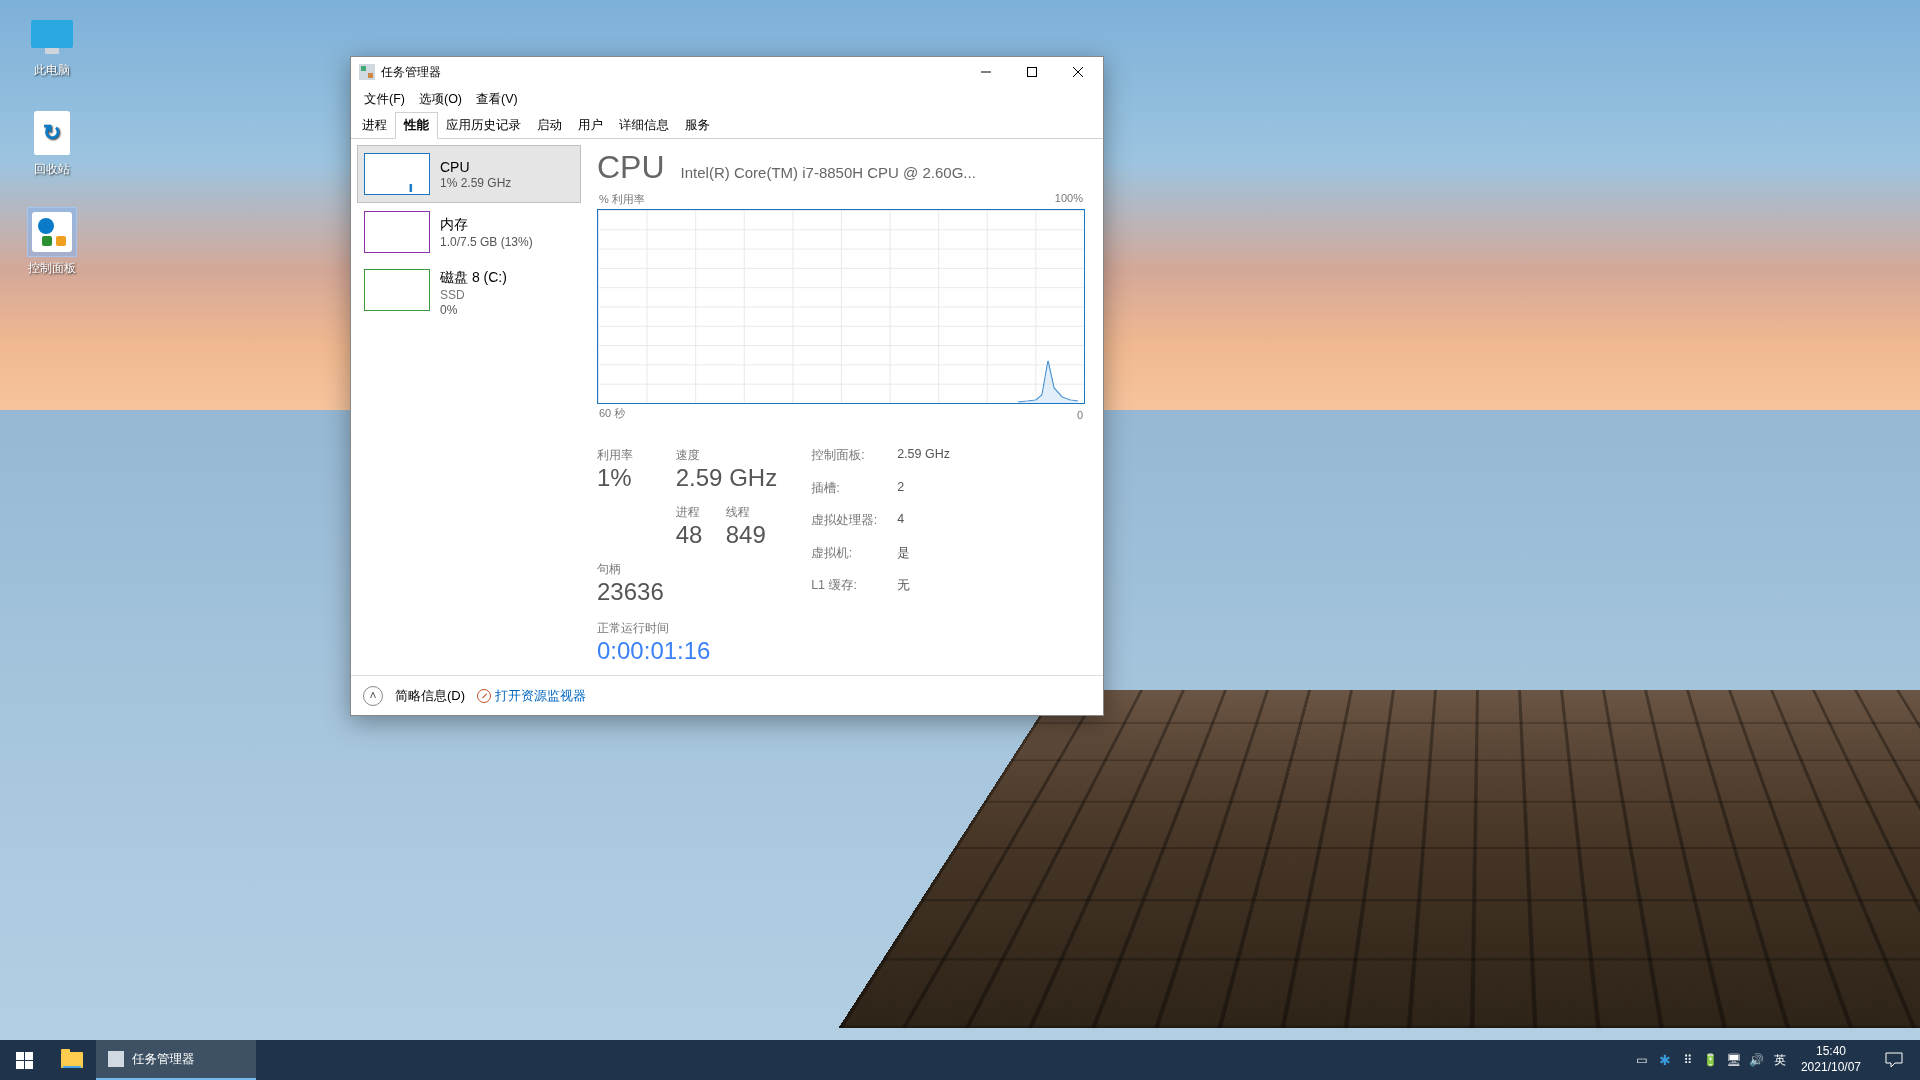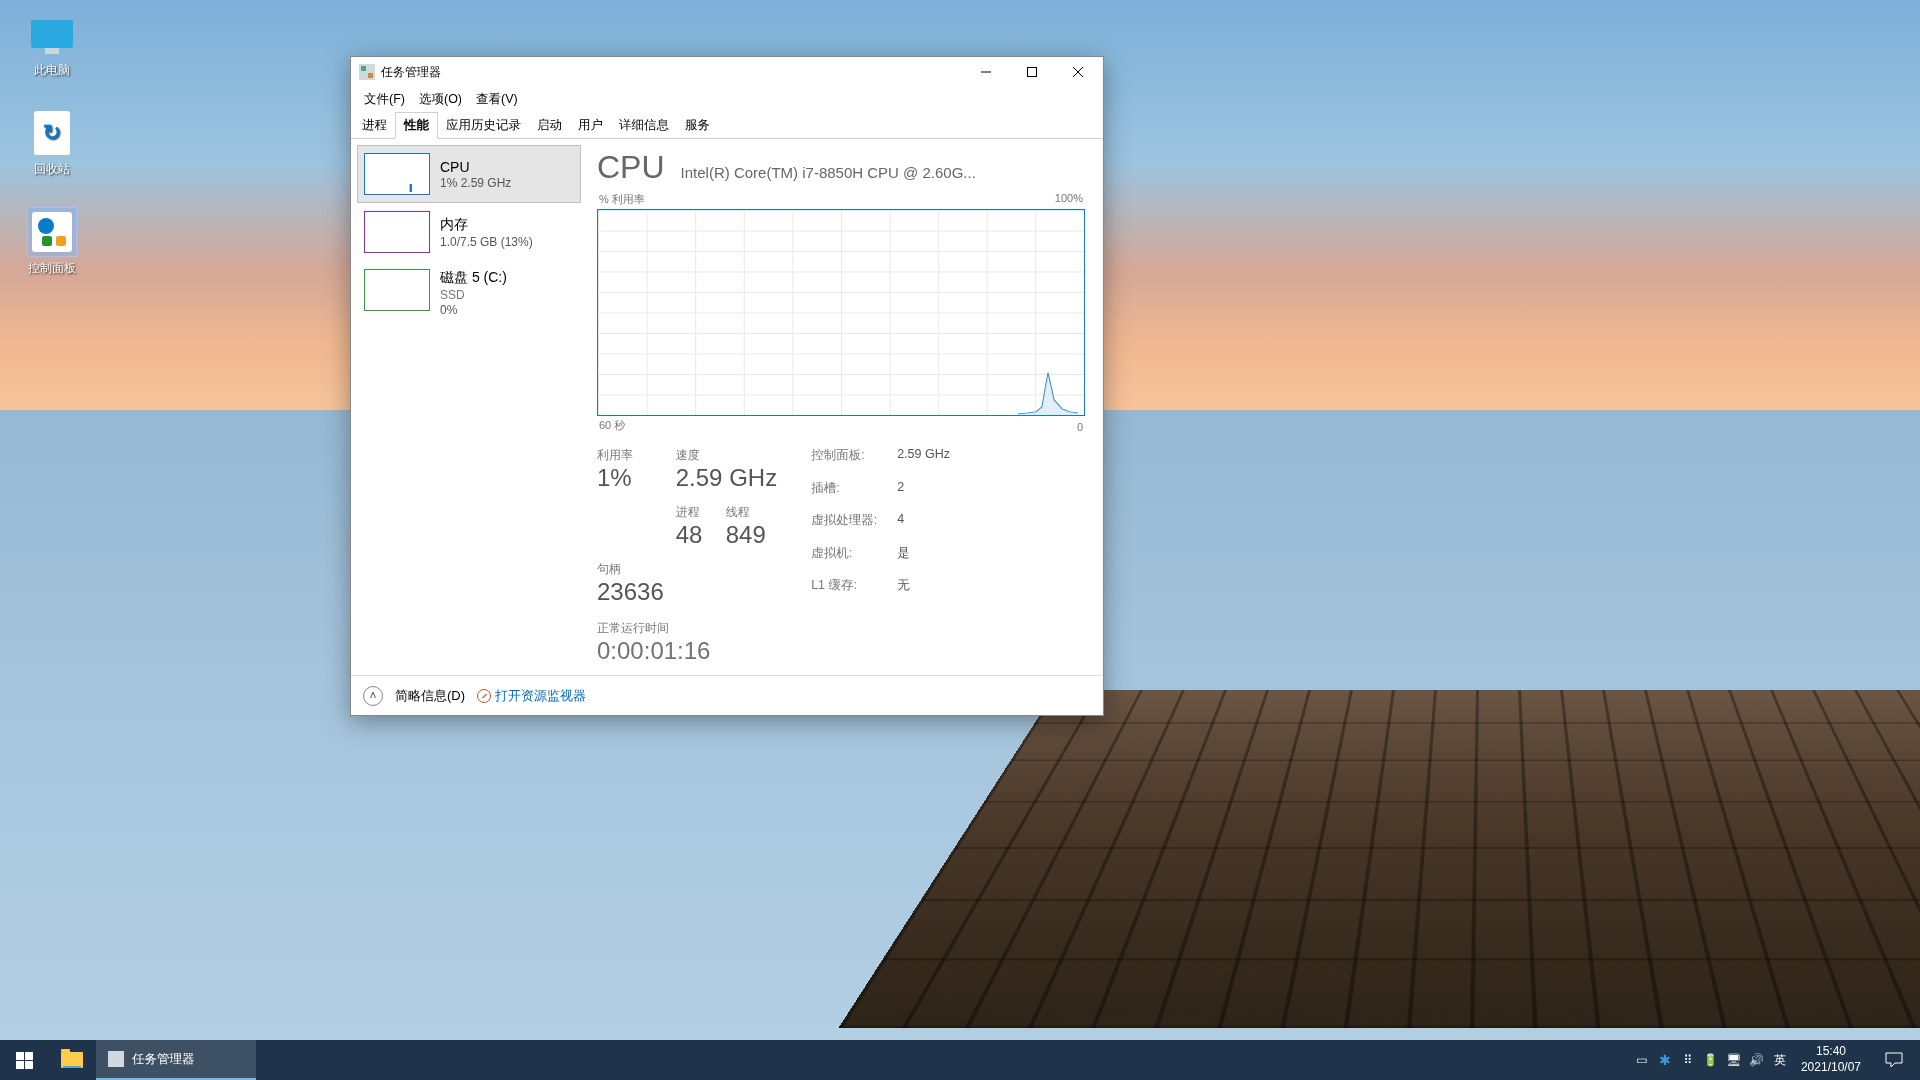--- a/index.html
+++ b/index.html
@@ -66,32 +66,32 @@
 .header { display:flex; align-items:baseline; gap:16px; margin-bottom:6px; }
 .header .big { font-size:32px; color:#666; }
 .header .model { font-size:15px; color:#666; white-space:nowrap; overflow:hidden; text-overflow:ellipsis; flex:1; }
 .chartlabels { display:flex; justify-content:space-between; font-size:11px; color:#777; padding:0 2px; }
 .chart { height:232px; border:1px solid #1976c4; position:relative; background:#fff; margin:2px 0; }
 .chart .grid { position:absolute; inset:0;
   background-image:linear-gradient(to right,#e8e8e8 1px,transparent 1px),
     linear-gradient(to bottom,#e8e8e8 1px,transparent 1px);
   background-size:calc(100%/10) calc(100%/10); }
 .chart .plot { position:absolute; right:6px; bottom:0; width:60px; height:60px; }
-.xlabels { display:flex; justify-content:space-between; font-size:11px; color:#777; margin-bottom:14px; padding:0 2px;align-items:flex-end; }
+.xlabels { display:flex; justify-content:space-between; font-size:11px; color:#777; margin-bottom:26px; padding:0 2px;align-items:flex-end; }
 
 .metrics { display:flex; gap:34px; }
 .metL { display:grid; grid-template-columns:auto auto auto; column-gap:22px; row-gap:8px;gap:12px; }
 .metL .lbl { font-size:12px; color:#777; }
 .metL .val { font-size:24px; color:#555; }
 .metR { display:grid; grid-template-columns:auto auto; column-gap:20px; row-gap:4px; font-size:12.5px; }
 .metR .lbl { color:#777; }
 .metR .val { color:#555; }
 .uptime { margin-top:14px; }
 .uptime .lbl { font-size:12px; color:#777; }
-.uptime .val { font-size:24px; color:#737373; }
+.uptime .val { font-size:24px; color:#3b82f6; }
 
 .footer { height:40px; display:flex; align-items:center; gap:12px; padding:0 12px; border-top:1px solid #ddd; font-size:13px; }
 .footer .circ { width:20px; height:20px; border:1px solid #888; border-radius:50%; display:flex;
   align-items:center; justify-content:center; font-size:12px; cursor:pointer; color:#555; }
 .footer .link { color:#0067c0; cursor:pointer; display:flex; align-items:center; gap:4px; }
 .footer .rmico { width:14px; height:14px; border:1px solid #c05020; border-radius:50%; position:relative; }
 .footer .rmico::before { content:""; position:absolute; top:3px; left:6px; width:1px; height:6px; background:#c05020; transform:rotate(45deg);}
 
 .taskbar { position:absolute; bottom:0; left:0; right:0; height:40px; background:#1f344a;
   display:flex; align-items:stretch; color:#fff; }
@@ -188,21 +188,21 @@
       <div class="sitem">
         <div class="sthumb mem"></div>
         <div class="sinfo">
           <div class="t1">内存</div>
           <div class="t2">1.0/7.5 GB (13%)</div>
         </div>
       </div>
       <div class="sitem">
         <div class="sthumb disk"></div>
         <div class="sinfo">
-          <div class="t1">磁盘 5 (C:)</div>
+          <div class="t1">磁盘 8 (C:)</div>
           <div class="t3">SSD</div>
           <div class="t2">0%</div>
         </div>
       </div>
     </div>
 
     <div class="mainpanel">
       <div class="header">
         <div class="big">CPU</div>
         <div class="model">Intel(R) Core(TM) i7-8850H CPU @ 2.60G...</div>

